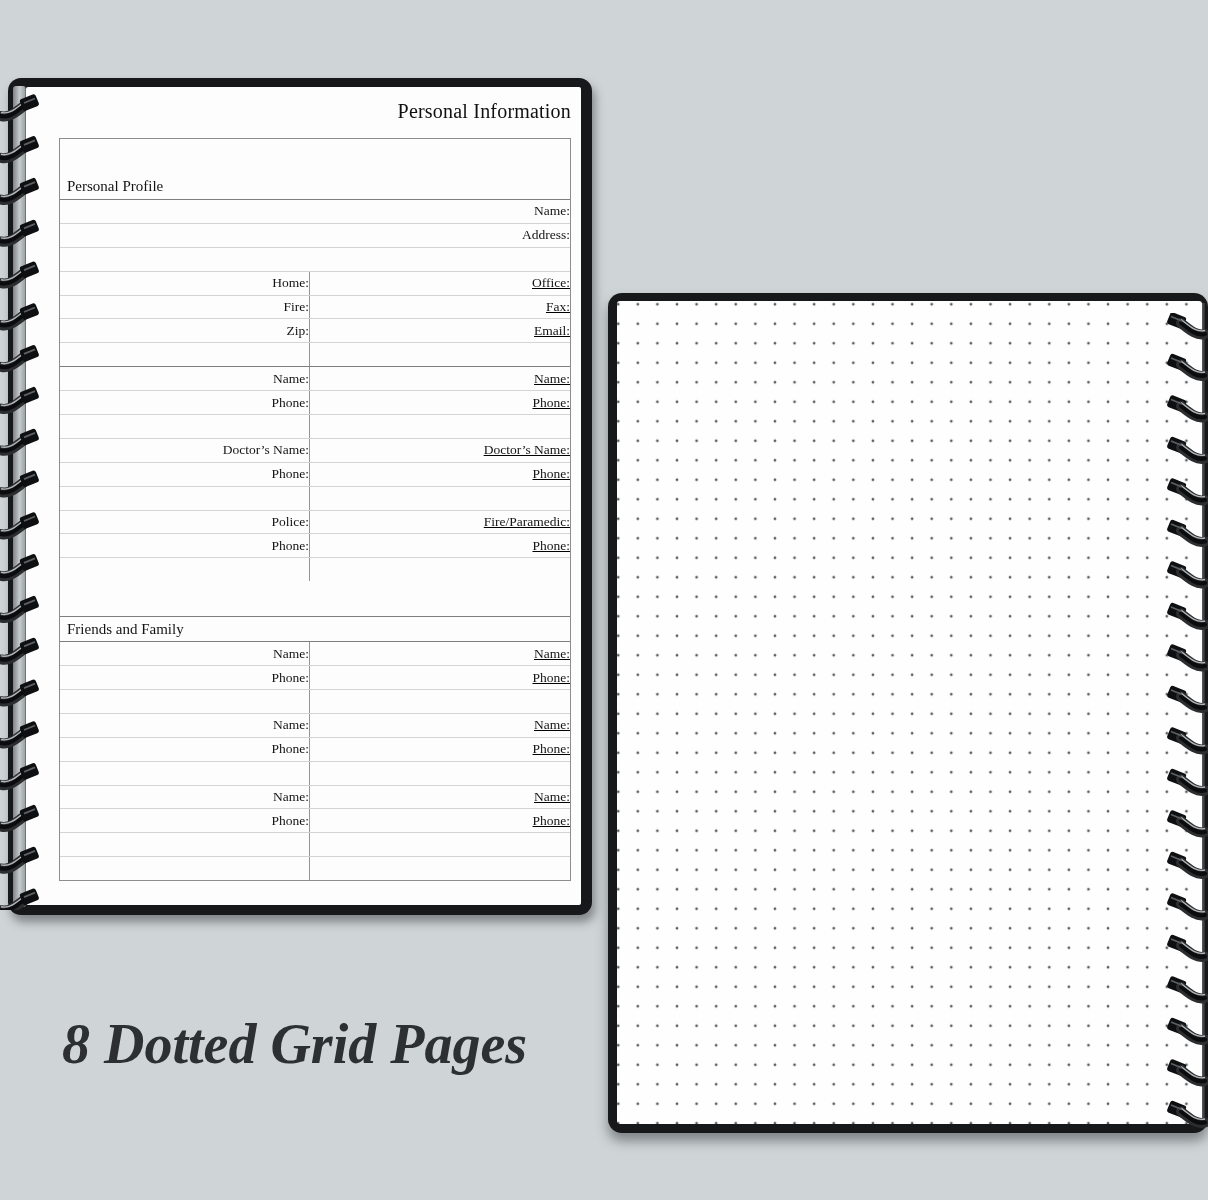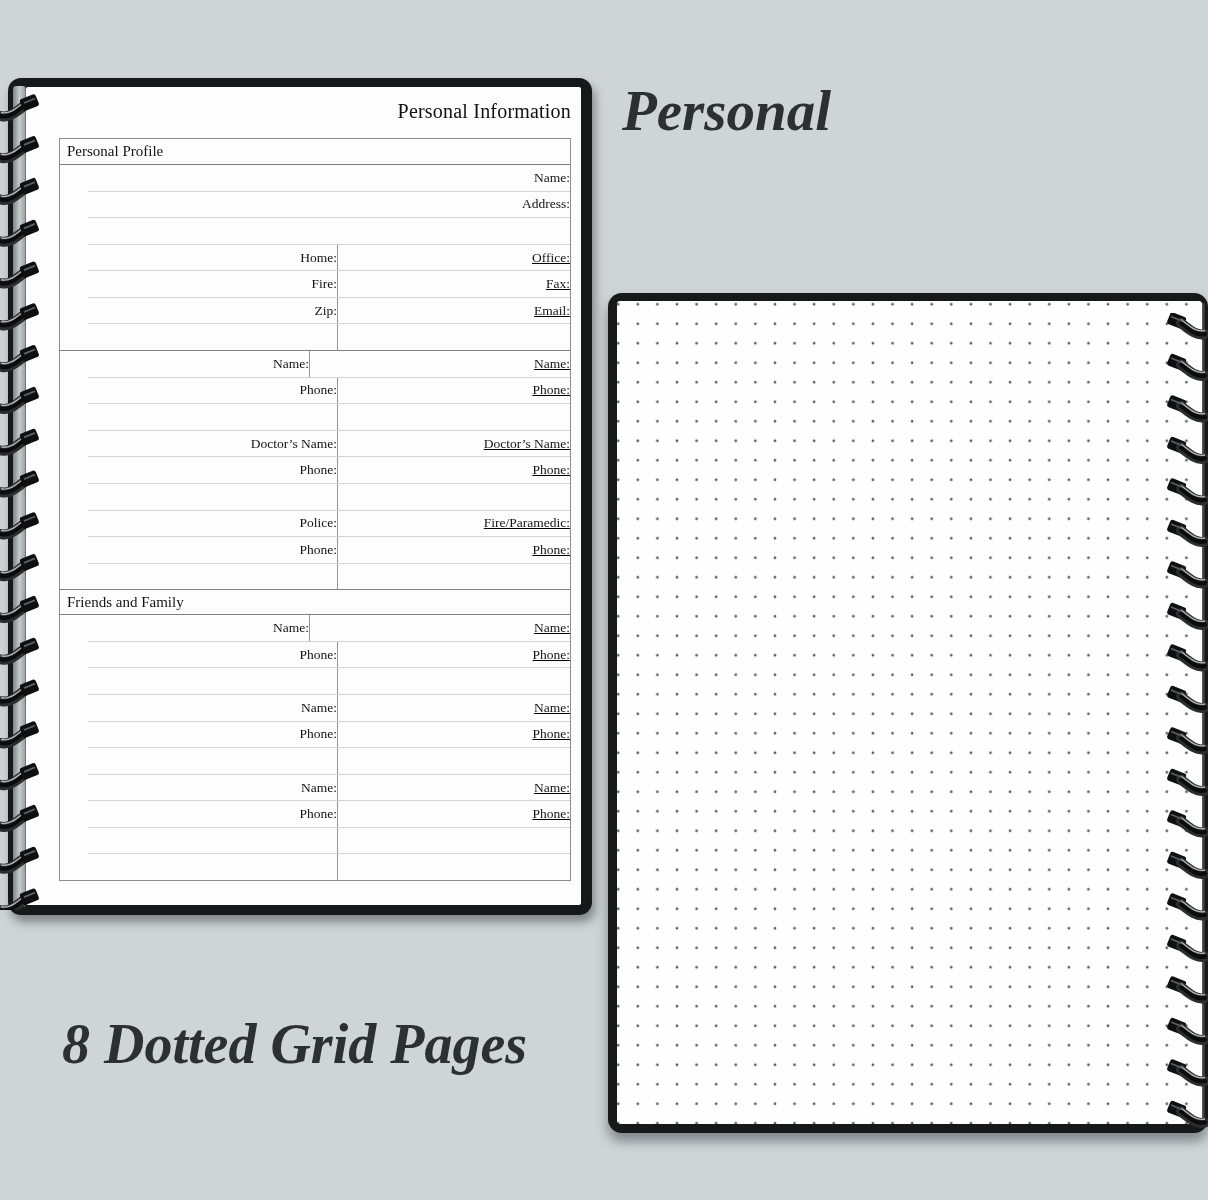--- a/index.html
+++ b/index.html
@@ -20,25 +20,25 @@
     background:linear-gradient(90deg,var(--strip1),var(--strip2) 55%,#9da2a4);
     border-radius:3px;border-right:1px solid #6f7476;}
   .nb-left .page{position:absolute;left:18px;top:9px;right:11px;bottom:10px;
     background:var(--page);border-radius:2px;}
   .page-title{position:absolute;top:13px;left:33px;width:512px;text-align:right;
     font-size:20px;color:#101010;letter-spacing:.2px;}
   .form-table{position:absolute;left:33px;top:51px;width:512px;height:743px;
     border:1px solid var(--tborder);display:flex;flex-direction:column;
     background:var(--page);}
   .sec-header{flex:0 0 25px;display:flex;align-items:center;padding-left:7px;
-    font-size:15px;color:var(--formtext);}
+    font-size:15px;color:var(--formtext);margin-top:35px;}
   .sec-header.after-rows{border-top:1px solid var(--secline);}
   .form-row{flex:1 1 0;display:flex;min-height:0;}
   .form-row.after-header{border-top:1px solid var(--secline);}
-  .form-row.after-row{border-top:1px solid var(--rowline);margin-left:28px;}
+  .form-row.after-row{border-top:1px solid var(--rowline);}
   .cell{display:flex;align-items:center;padding-left:7px;min-width:0;justify-content:flex-end;}
   .cell.full{flex:1 1 100%;}
   .cell.left{flex:0 0 250px;border-right:1px solid var(--divline);}
   .cell.right{flex:1 1 auto;text-decoration:underline;}
   .cell-label{font-size:13.5px;color:var(--formtext);white-space:nowrap;}
 
   
   .nb-right{position:absolute;left:608px;top:293px;width:600px;height:840px;
     background:var(--cover);border-radius:14px;
     box-shadow:0 8px 12px rgba(62,68,72,.55);}
@@ -304,17 +304,16 @@
         <use href="#coilR" y="581"></use>
         <use href="#coilR" y="622.5"></use>
         <use href="#coilR" y="664"></use>
         <use href="#coilR" y="705.5"></use>
         <use href="#coilR" y="747"></use>
         <use href="#coilR" y="788.5"></use>
       </svg>
   </div>
 
   <div class="headline">
-    <div>Personal</div>
   </div>
   <div class="bottom-caption">8 Dotted Grid Pages</div>
 
 </div>
 
 </body></html>

